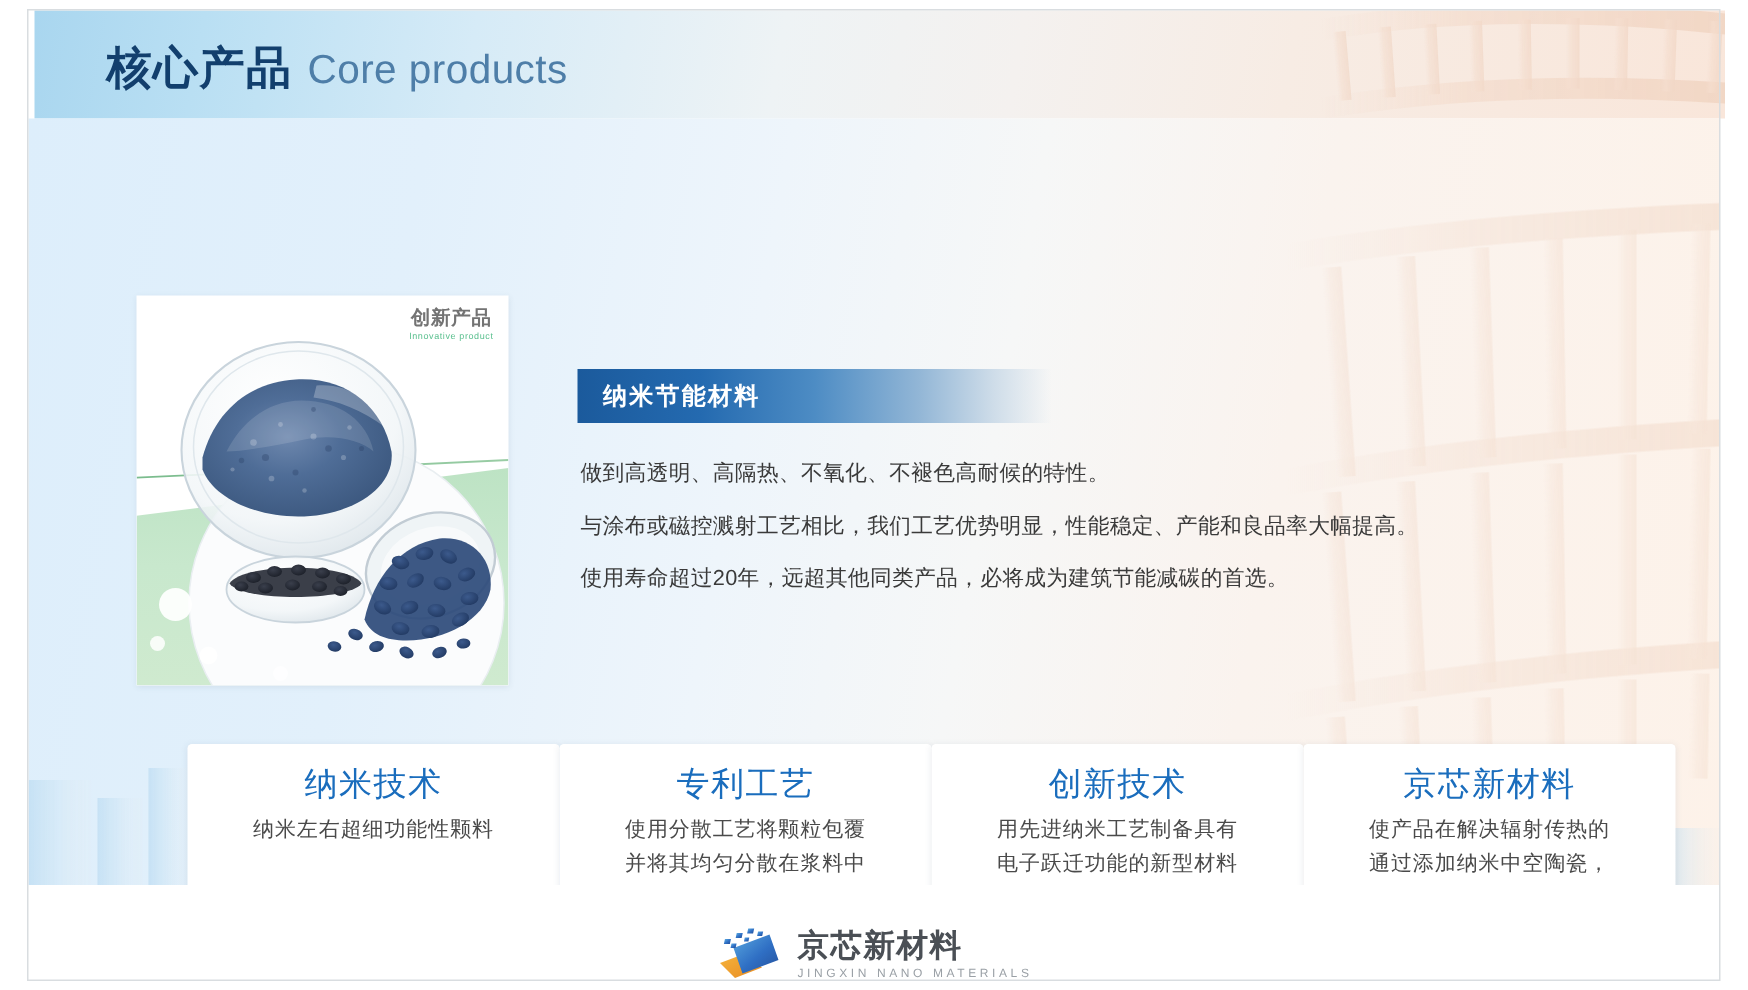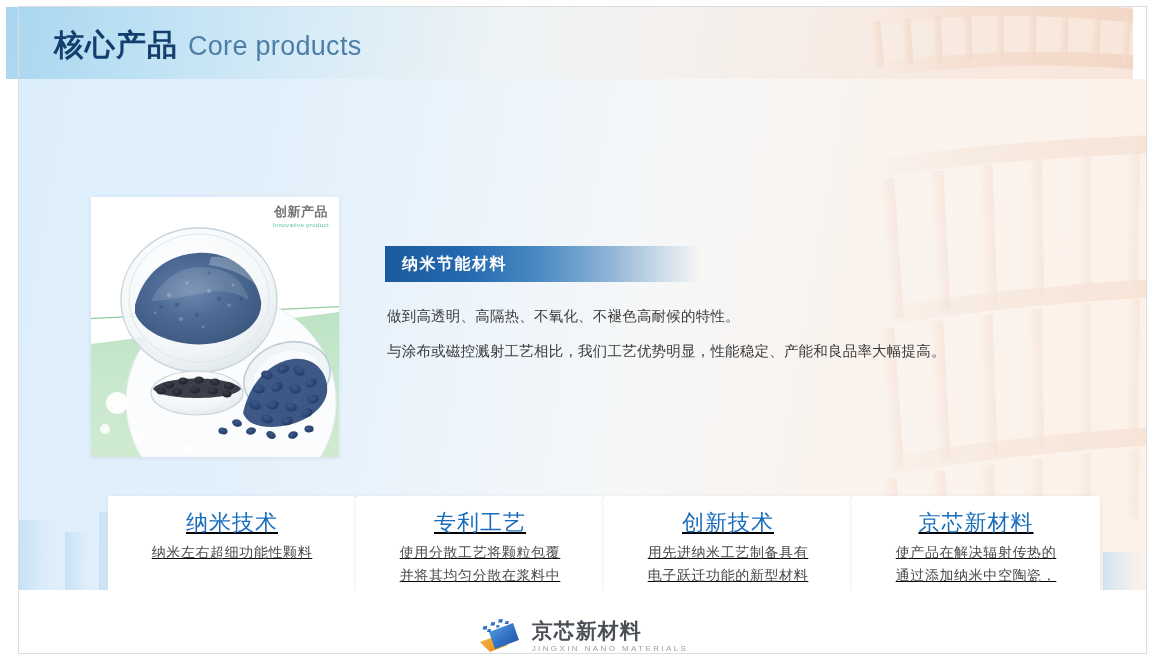--- a/index.html
+++ b/index.html
@@ -22,21 +22,21 @@
     position: absolute; left: 18px; top: 6px;
     width: 1129px; height: 648px;
     border: 1px solid #d9dde0;
     box-sizing: border-box;
     pointer-events: none;
     z-index: 60;
   }
 
   
   .header {
-    position: absolute; left: 6px; top: 7px;
+    position: absolute; left: 23px; top: 7px;
     width: 1127px; height: 72px;
     background: linear-gradient(100deg,
         #a9d6ef 0%, #b9dff3 10%, #d6ebf7 26%,
         #eef3f5 44%, #f4f1ef 58%, #f7ece4 74%, #f9e6da 100%);
     overflow: hidden;
   }
   .header-columns {
     position: absolute; right: 0; top: -4px;
     width: 420px; height: 80px;
     opacity: .55;
@@ -134,21 +134,21 @@
   .body-line {
     font-size: 14.5px; color: #3a3a3a;
     line-height: 18px; margin-bottom: 17px;
     letter-spacing: .2px; white-space: nowrap;
   }
 
   
   .cards {
     position: absolute; left: 72px; top: 417px;
     width: 1026px; height: 139px;
-    display: flex; justify-content: center; text-decoration: underline;
+    display: flex; justify-content: flex-end;
   }
   .card {
     width: 248px; height: 139px;
     background: #ffffff;
     border-radius: 3px;
     box-shadow: 0 1px 5px rgba(70,95,120,.11);
     display: flex; flex-direction: column;
     align-items: center;
     box-sizing: border-box;
     padding-top: 12px;
@@ -415,20 +415,21 @@
       </div>
     </div>
 
     <div class="headline-bar">
       <span class="headline-text">纳米节能材料</span>
     </div>
 
     <div class="body-text">
       <div class="body-line">做到高透明、高隔热、不氧化、不褪色高耐候的特性。</div>
       <div class="body-line">与涂布或磁控溅射工艺相比，我们工艺优势明显，性能稳定、产能和良品率大幅提高。</div>
+      <div class="body-line">使用寿命超过20年，远超其他同类产品，必将成为建筑节能减碳的首选。</div>
     </div>
 
     <div class="cards">
 
       <div class="card">
         <div class="card-title">纳米技术</div>
         <div class="card-body">
           <div>纳米左右超细功能性颗料</div>
         </div>
       </div>

